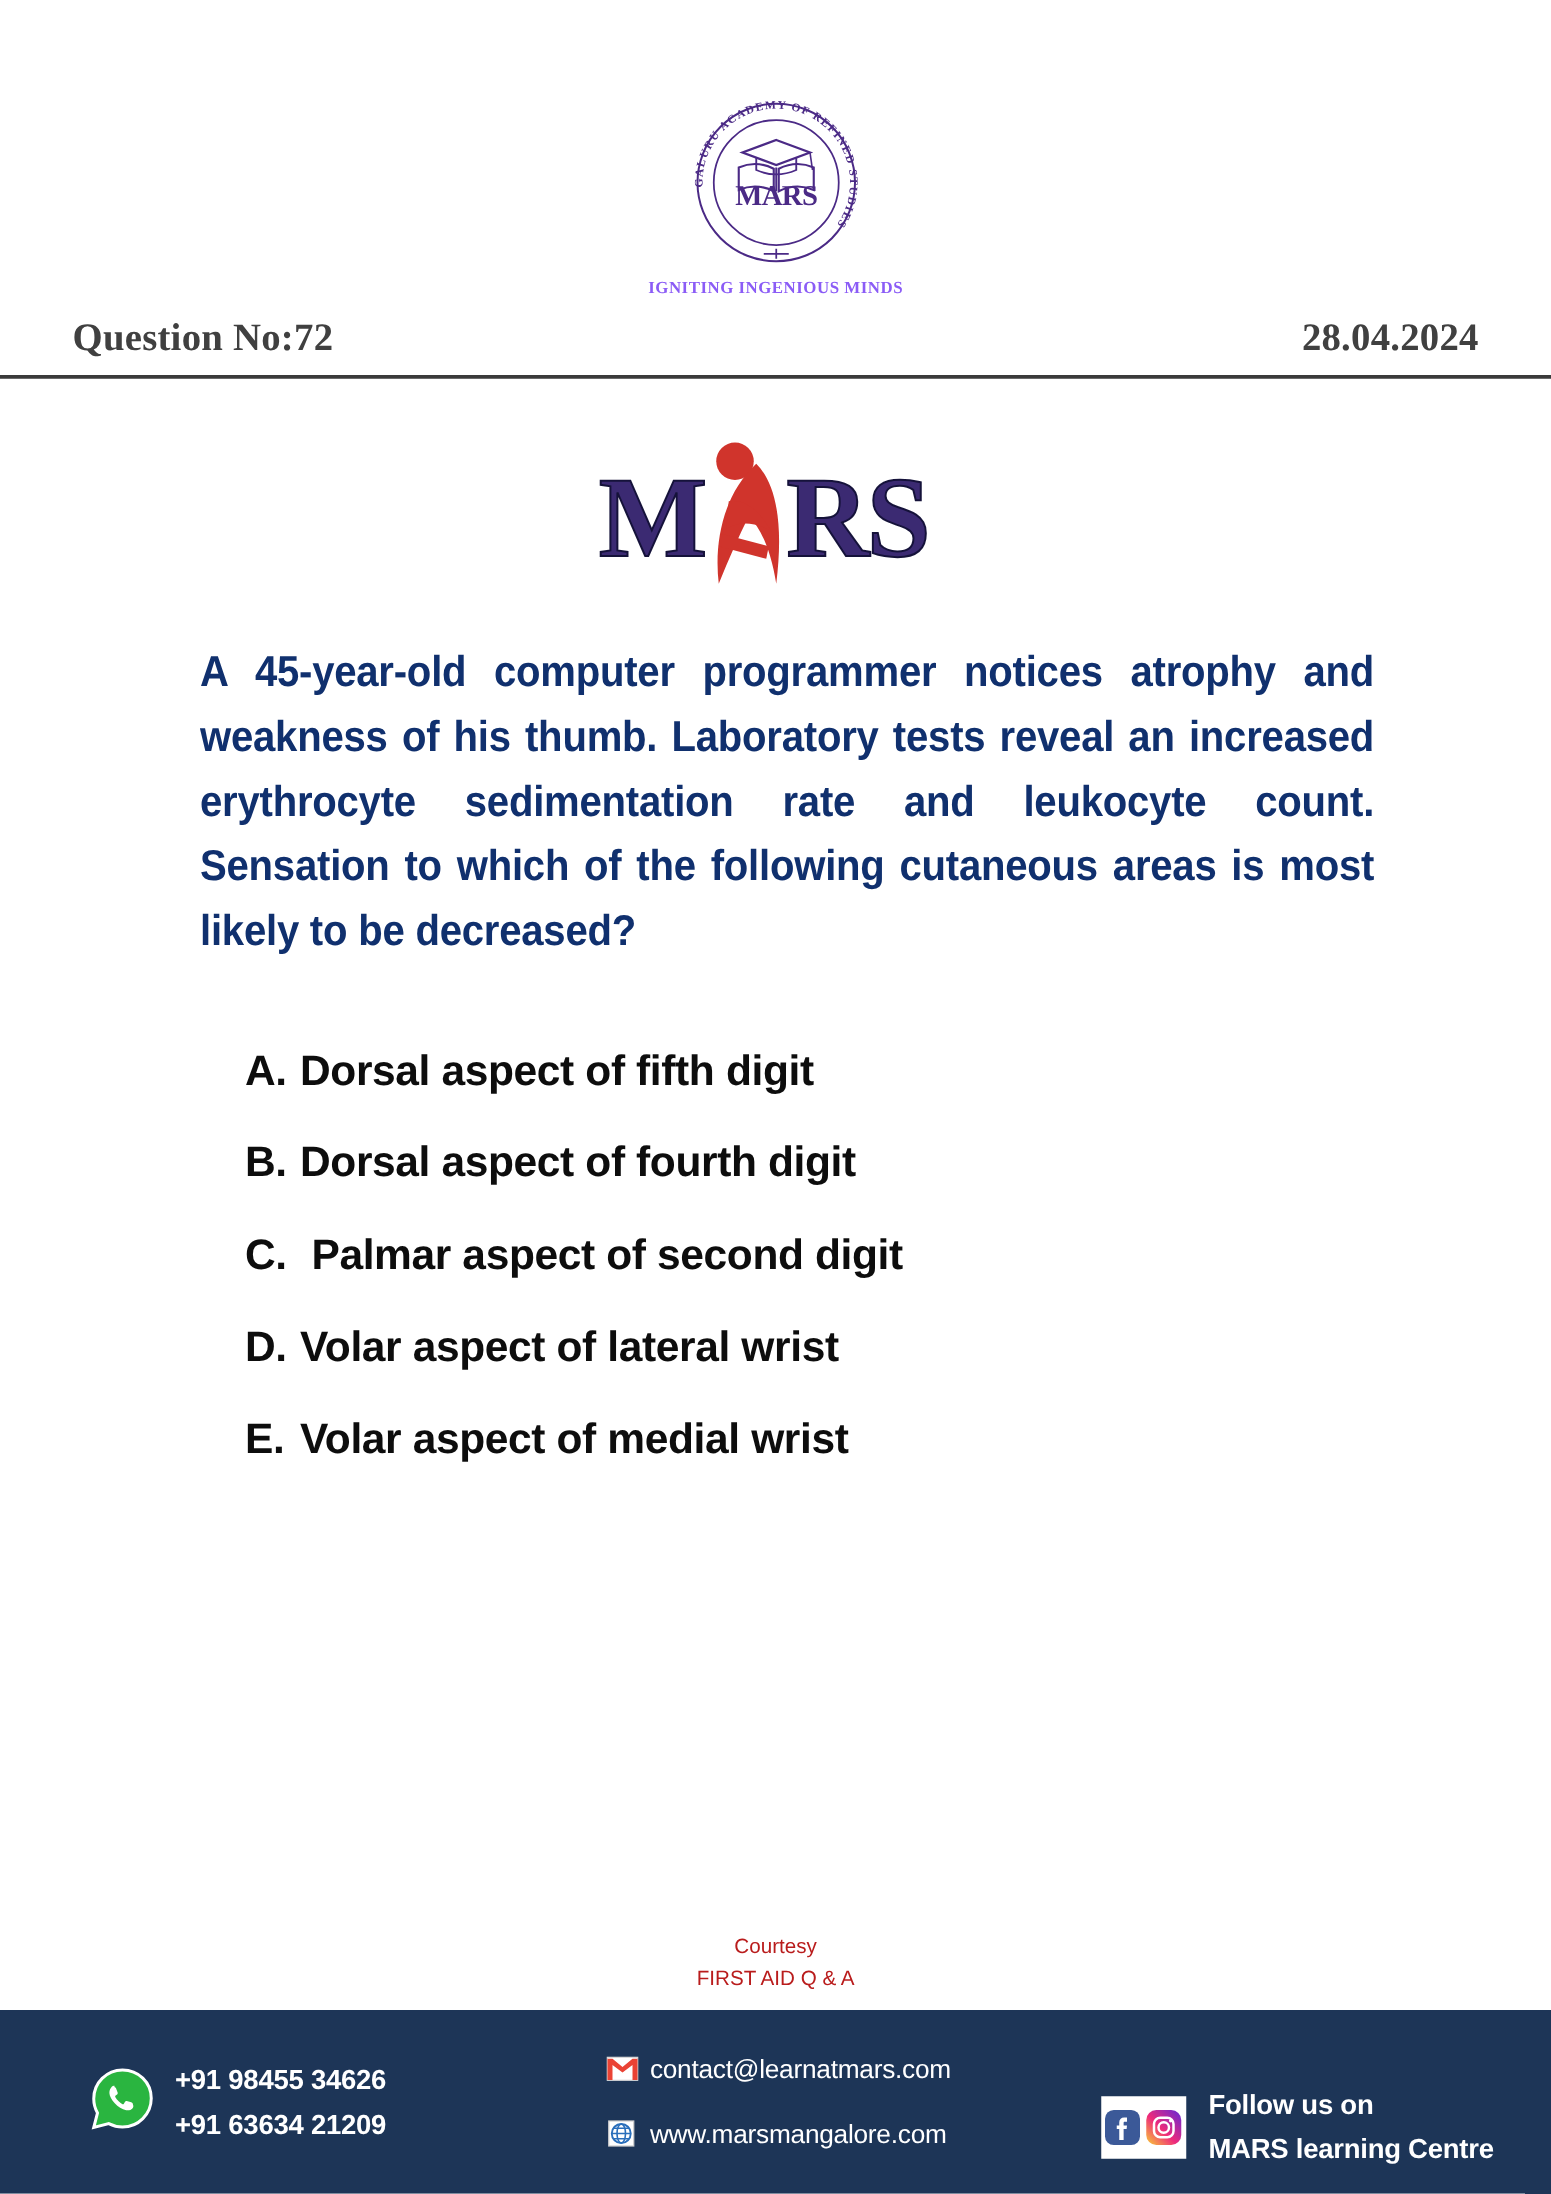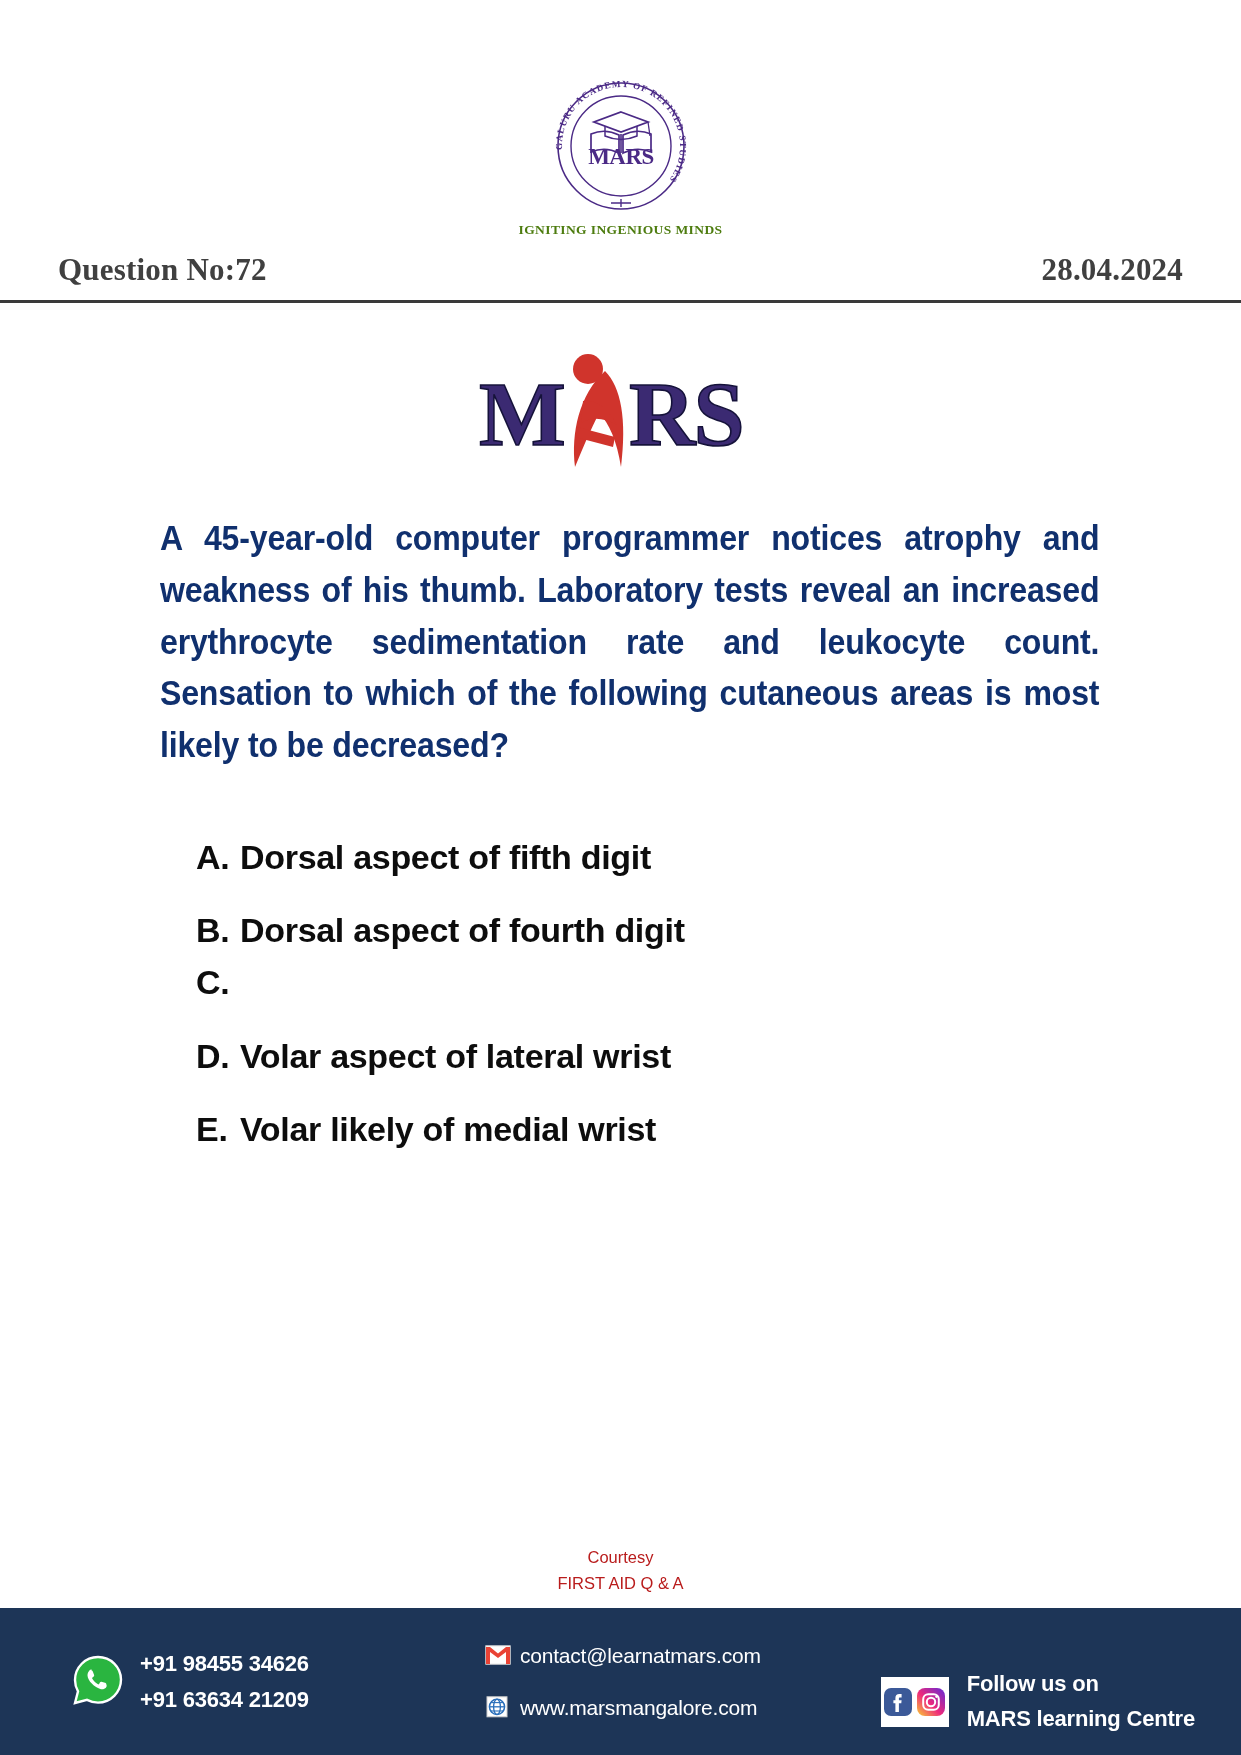--- a/index.html
+++ b/index.html
@@ -28,21 +28,21 @@
     height: 148px;
     position: relative;
   }
   .seal svg { display: block; }
   .seal-tagline {
     margin-top: 2px;
     font-family: "Liberation Serif", serif;
     font-weight: bold;
     font-size: 13.5px;
     letter-spacing: 0.4px;
-    color: #4d7c0f;
+    color: #8b5cf6;
   }
 
   
   .header-row {
     margin-top: 14px;
     padding: 0 58px 0 58px;
     display: flex;
     justify-content: space-between;
     align-items: baseline;
   }
@@ -235,28 +235,29 @@
   <div class="option">
     <span class="opt-letter">A.</span>
     <span class="opt-text">Dorsal aspect of fifth digit</span>
   </div>
   <div class="option">
     <span class="opt-letter">B.</span>
     <span class="opt-text">Dorsal aspect of fourth digit</span>
   </div>
   <div class="option">
     <span class="opt-letter">C.</span>
+    <span class="opt-text"> Palmar aspect of second digit</span>
   </div>
   <div class="option">
     <span class="opt-letter">D.</span>
     <span class="opt-text">Volar aspect of lateral wrist</span>
   </div>
   <div class="option">
     <span class="opt-letter">E.</span>
-    <span class="opt-text">Volar likely of medial wrist</span>
+    <span class="opt-text">Volar aspect of medial wrist</span>
   </div>
 </div>
 
 <div class="courtesy">
   <div>Courtesy</div>
   <div>FIRST AID Q &amp; A</div>
 </div>
 
 <div class="footer">
 

